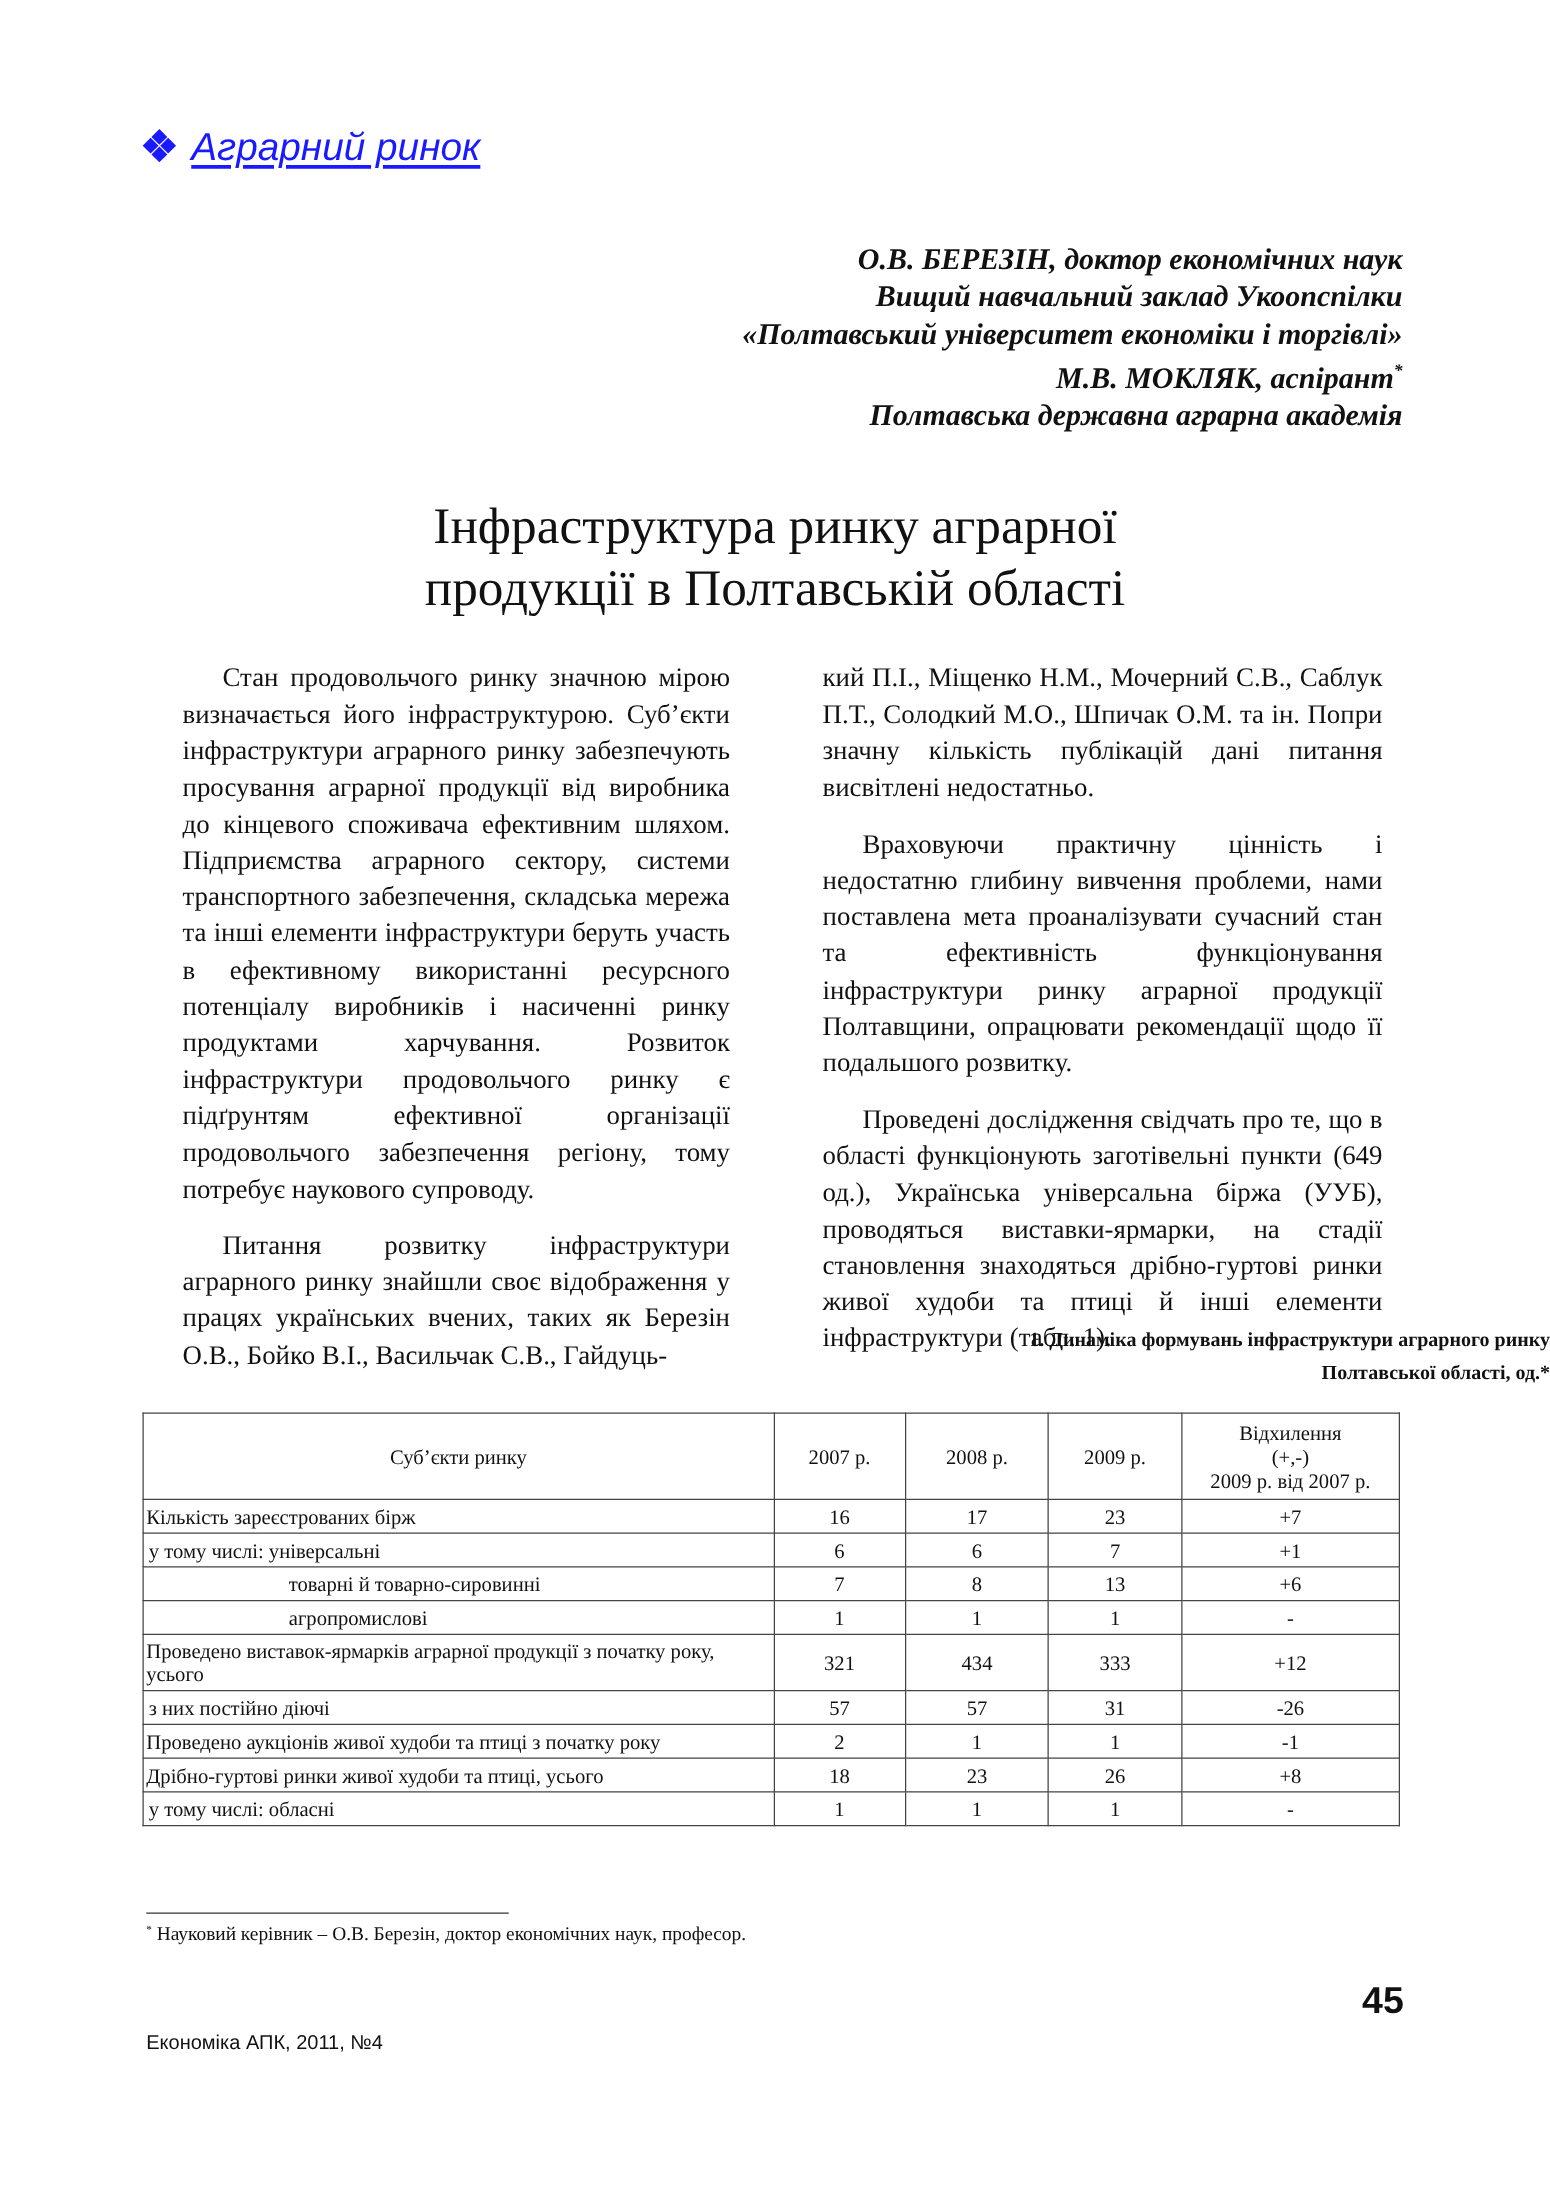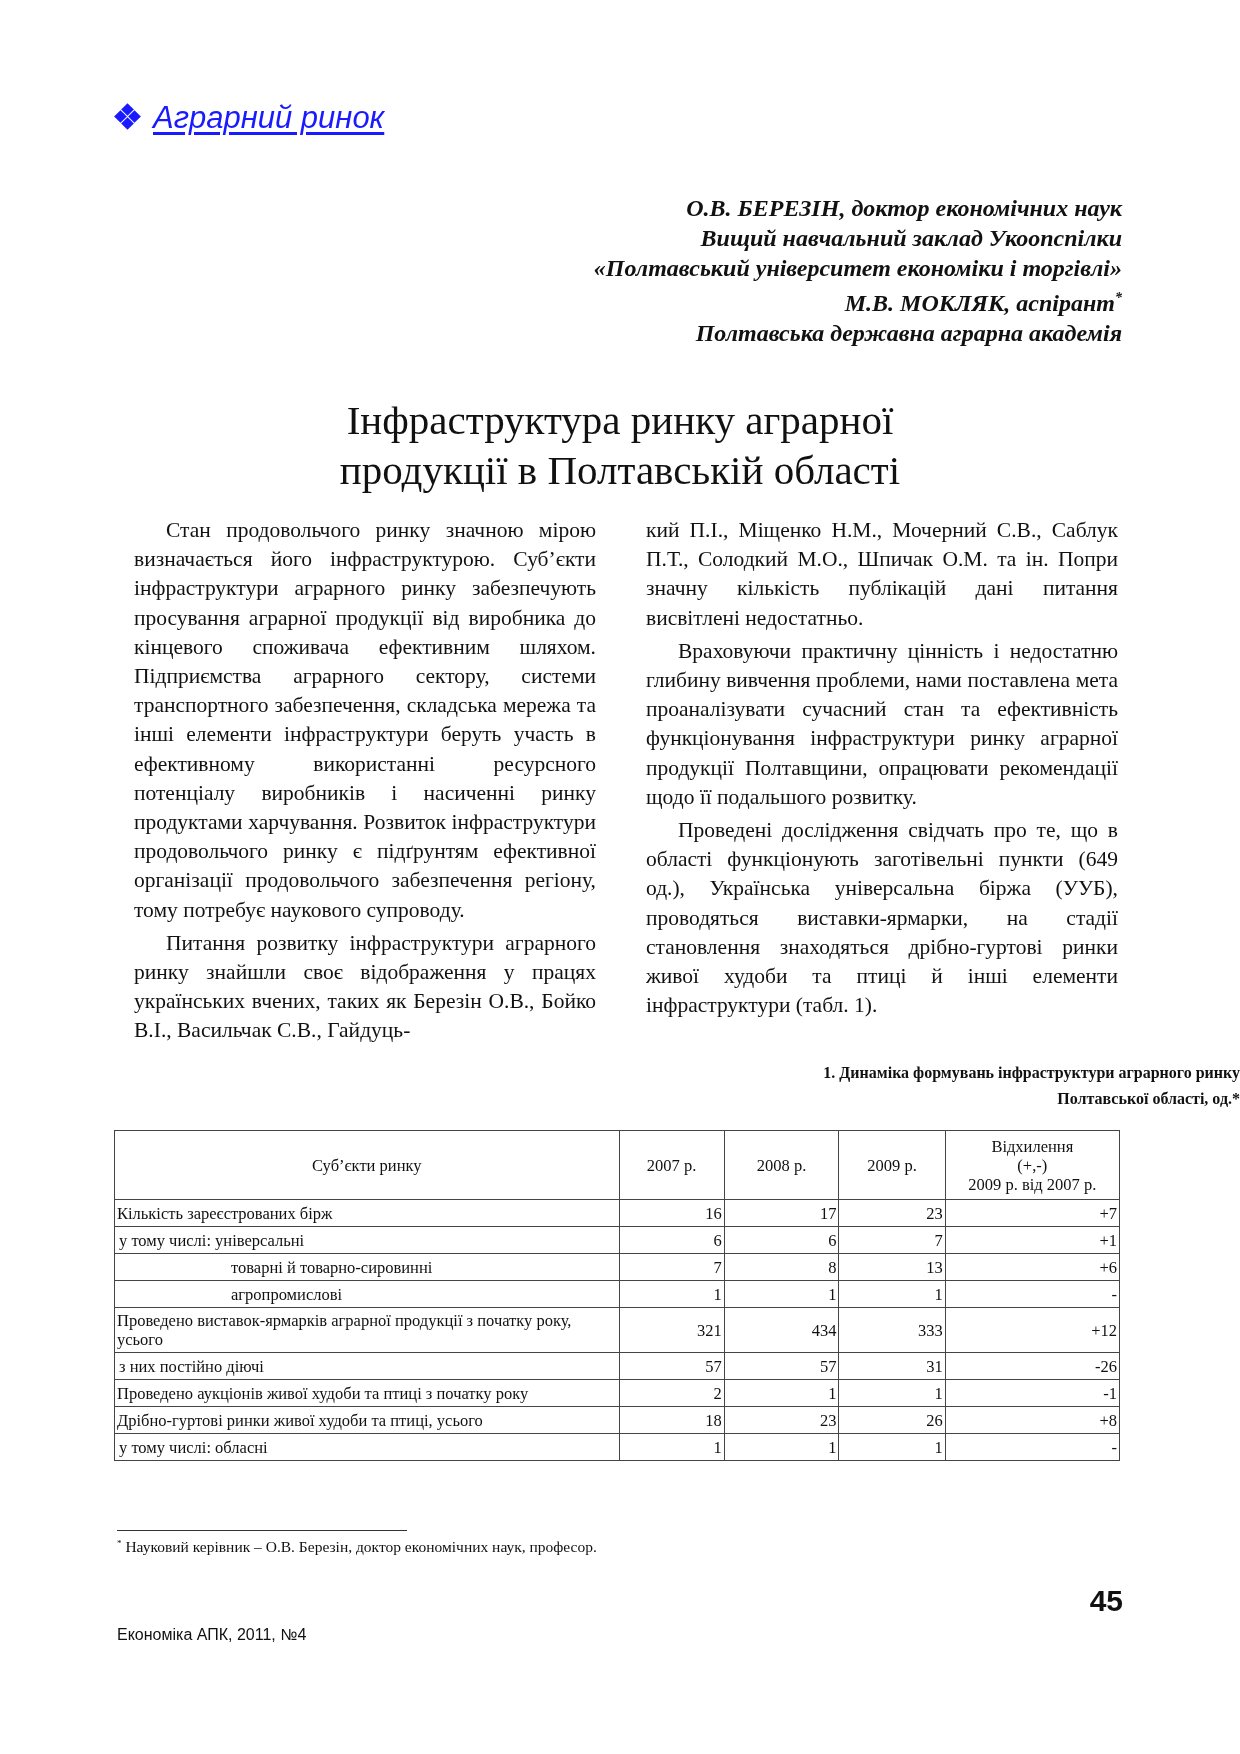--- a/index.html
+++ b/index.html
@@ -17,30 +17,30 @@
   .section-head .link { text-decoration: underline; text-underline-offset: 4px; }
 
   .authors { position: absolute; right: 118px; top: 193px; text-align: right; font-size: 24px; font-weight: bold; font-style: italic; line-height: 30px; }
   .authors sup { font-size: 14px; }
 
   .title { position: absolute; left: 0; width: 1240px; top: 395px; text-align: center; font-size: 41px; font-weight: normal; line-height: 50px; }
 
   .col { position: absolute; top: 512px; font-size: 21.5px; line-height: 29.2px; text-align: justify; }
   .col.left { left: 130px; width: 470px; }
   .col.right { left: 642px; width: 480px; }
-  .col p { margin: 4px; text-indent: 0; }
+  .col p { margin: 16px; text-indent: 0; }
   .col p.indent { text-indent: 32px; }
 
   .table-caption { position: absolute; left: 0; width: 1240px; top: 1060px; text-align: right; font-size: 16px; font-weight: bold; line-height: 26px; }
 
   table.data { position: absolute; left: 114px; top: 1130px; width: 1006px; border-collapse: collapse; font-size: 16.5px; }
   table.data td, table.data th { border: 1.5px solid #444; padding: 0 2px; font-weight: normal; line-height: 19px; }
   table.data th { height: 68px; }
   table.data td { height: 26px; }
-  table.data td.num { text-align: right; }
+  table.data td.num { text-align: center; }
   table.data td.label { text-align: left; }
   table.data tr.double td { height: 44px; }
   .c0 { width: 511px; } .c1 { width: 103px; margin-left: 28px; } .c2 { width: 113px; } .c3 { width: 104px; } .c4 { width: 173px; }
   .ind1 { padding-left: 4px !important; }
   .ind2 { padding-left: 116px !important; }
 
   .fn-rule { position: absolute; left: 117px; top: 1530px; width: 290px; border-top: 1.5px solid #333; }
   .footnote { position: absolute; left: 117px; top: 1538px; font-size: 15.5px; }
   .footnote sup { font-size: 9px; }
 

